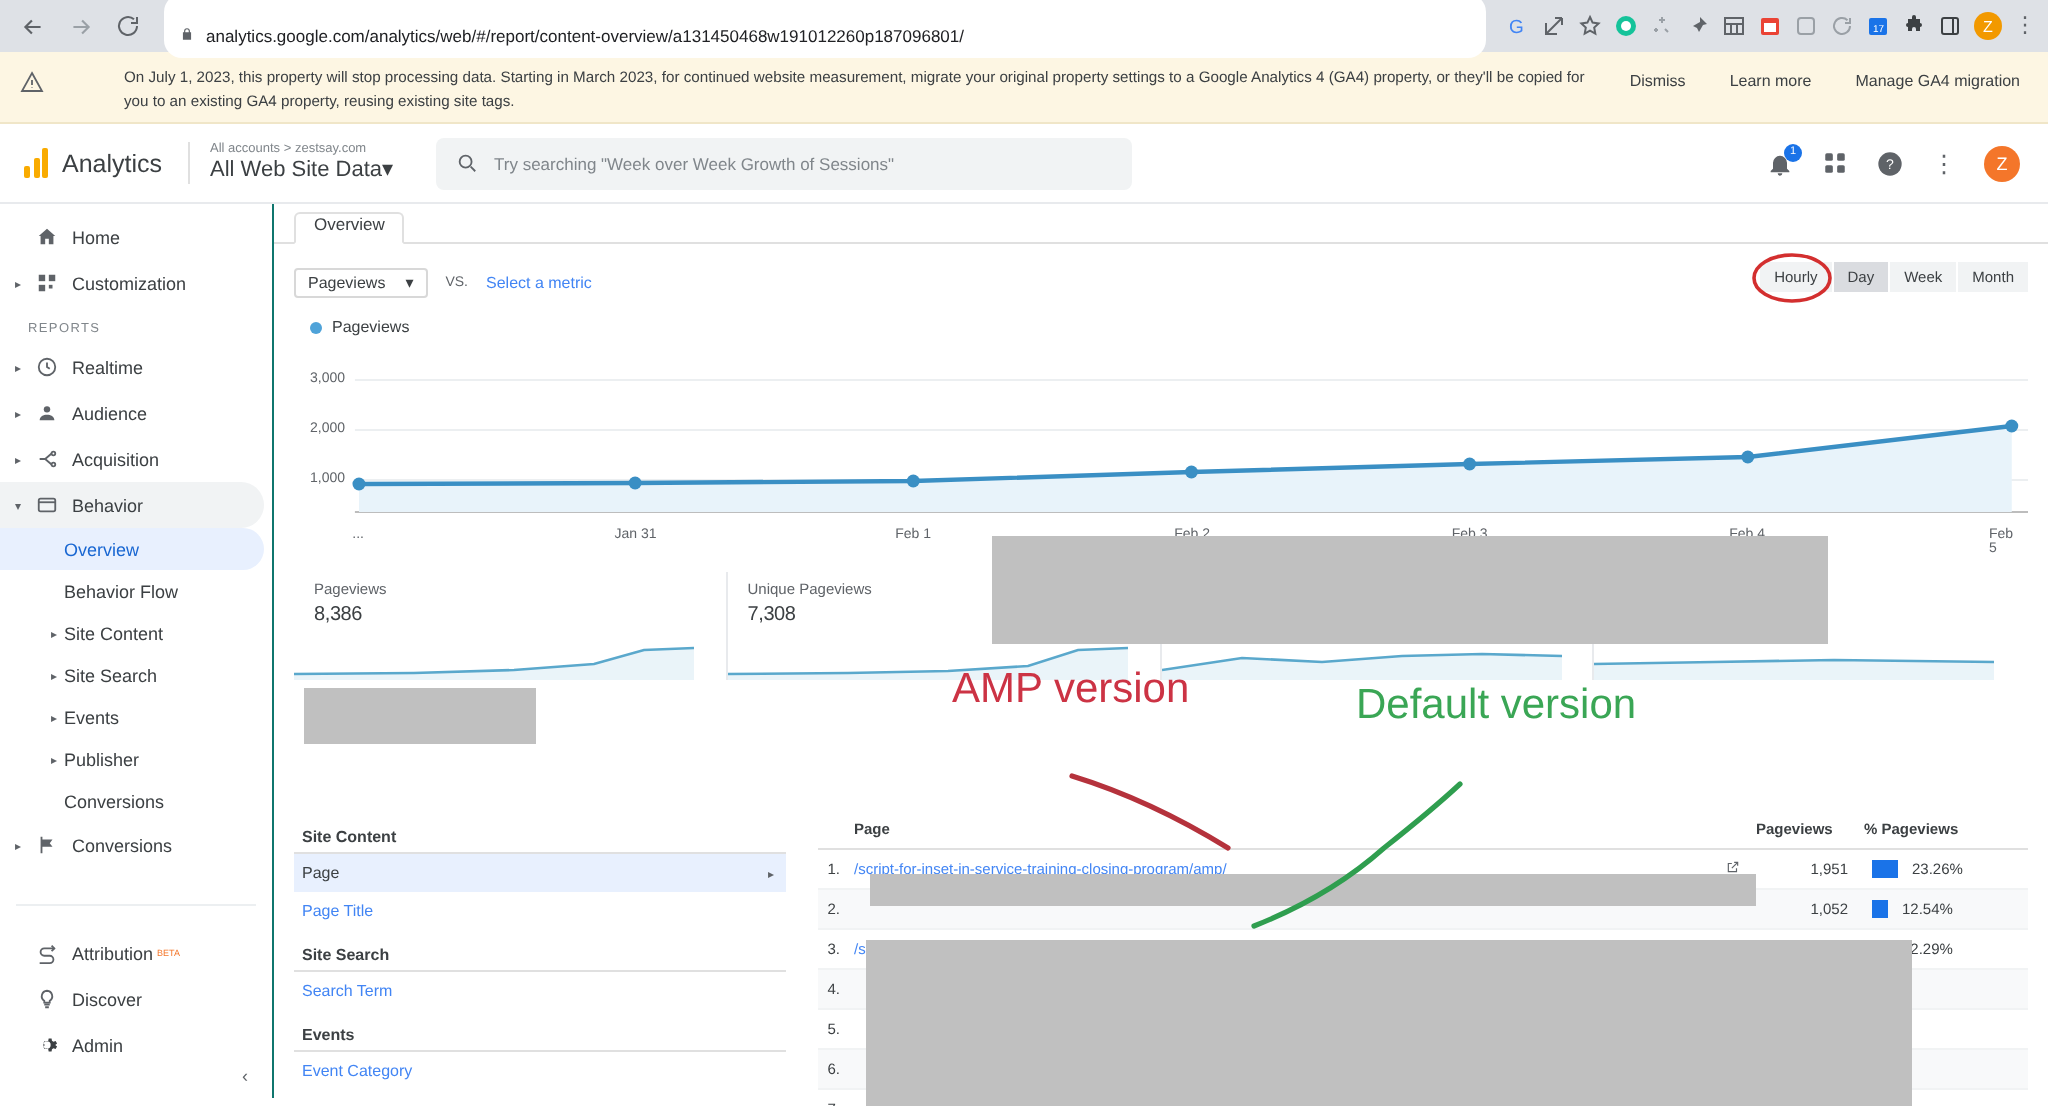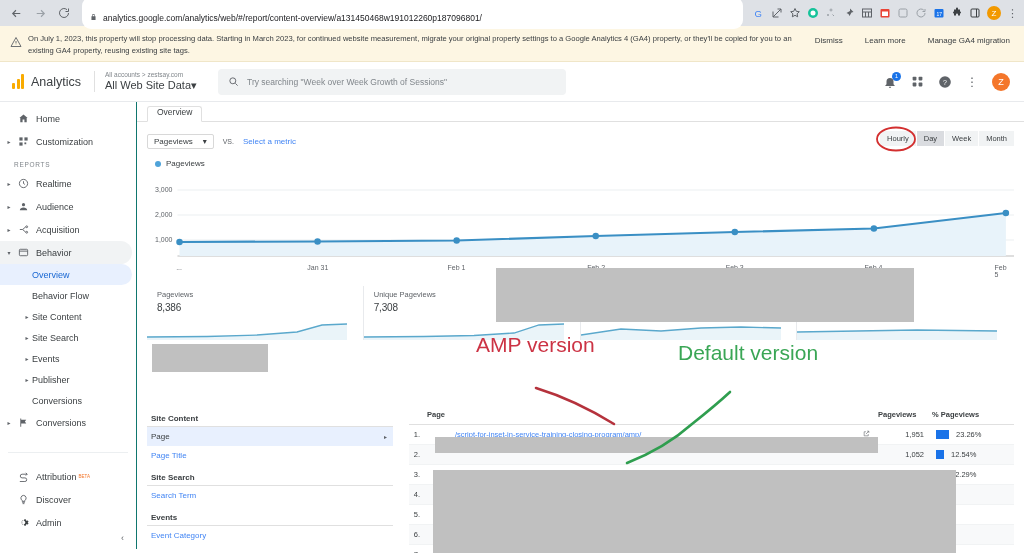--- a/index.html
+++ b/index.html
@@ -39,20 +39,21 @@
   
   .notice {
     background: #fdf6e3; border-bottom: 1px solid #f0e6c8;
     display: flex; align-items: flex-start; padding: 7px 10px 8px 10px;
     height: 36px;
   }
   .notice-ico { width: 14px; flex: none; padding-top: 1px; }
   .notice-text {
     flex: 1; font-size: 7.6px; line-height: 11.5px; color: #3c4043;
     padding: 0 10px 0 4px;
+    margin-left: 34px;
   }
   .notice-actions { display: flex; gap: 22px; padding-top: 3px; padding-right: 4px; }
   .notice-actions span { font-size: 8px; color: #3c4043; white-space: nowrap; cursor: pointer; }
 
   
   .ga-header {
     height: 40px; display: flex; align-items: center;
     border-bottom: 1px solid #e8eaed; padding: 0 10px;
   }
   .logo-wrap { display: flex; align-items: center; gap: 7px; width: 78px; flex: none; padding-left: 2px;}
@@ -182,21 +183,21 @@
 
   .right-panel { flex: 1; position: relative; }
   .tbl { width: 100%; border-collapse: collapse; }
   .tbl th {
     font-size: 7.5px; color: #3c4043; font-weight: bold; text-align: left;
     padding: 4px 4px 5px 4px; border-bottom: 1px solid #e0e0e0;
   }
   .tbl td { font-size: 7.5px; color: #3c4043; padding: 5px 4px; border-bottom: 1px solid #f1f3f4; height: 17px;}
   .tbl tr.alt td { background: #f8f9fa; }
   .idx { width: 14px; color: #5f6368; text-align: right; padding-right: 3px !important;}
-  .page-link { color: #4285f4; margin-left: 28px; }
+  .page-link { color: #4285f4; }
   .num { text-align: right; width: 54px; }
   .pct-cell { width: 86px; }
   .pct-wrap { display: flex; align-items: center; gap: 7px; padding-left: 4px; }
   .pct-bar { width: 13px; height: 9px; background: #1a73e8; flex: none; }
   .link-ico { width: 36px; text-align: right; color: #5f6368; }
 
   
   .redact { position: absolute; background: #c0c0c0; z-index: 40; }
 
   

